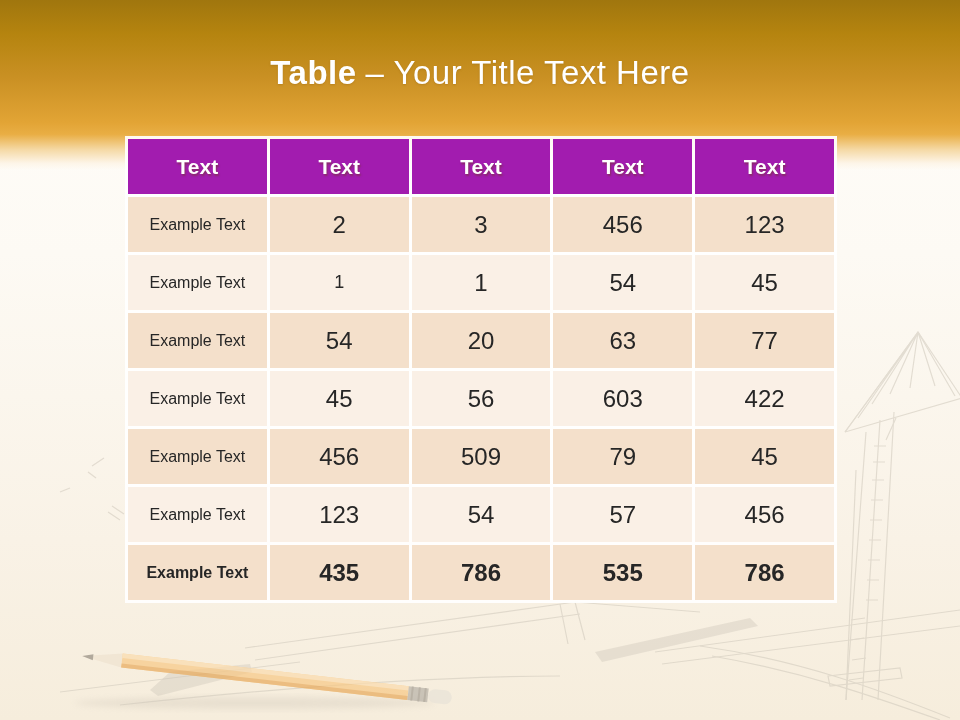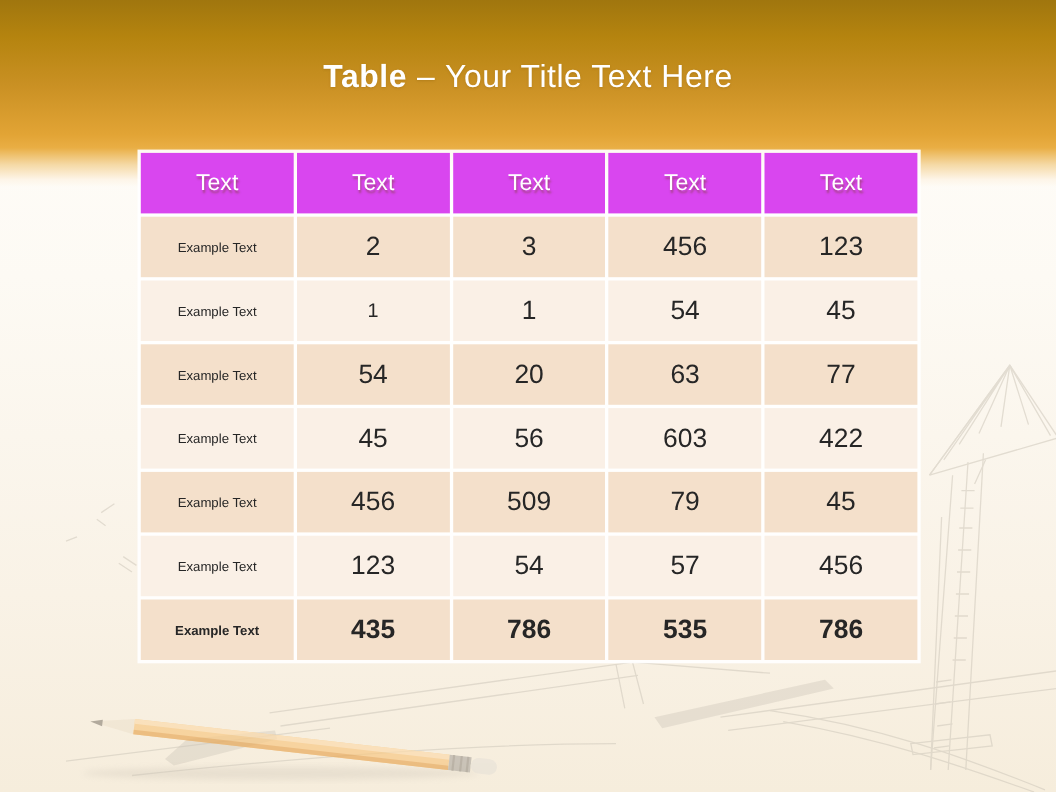--- a/index.html
+++ b/index.html
@@ -17,21 +17,21 @@
     background: linear-gradient(180deg,
       #a0760e 0%, #b5840f 20%, #c99023 45%, #e2a435 72%,
       #e9ae44 79%, #f5d9a5 88%, #fdf5e8 96%, rgba(255,255,255,0) 100%);
     z-index: 1;
   }
 
   .slide-title {
     position: absolute; left: 0; top: 54px; width: 960px;
     text-align: center;
     color: #ffffff;
-    font-size: 29px;
+    font-size: 33px;
     letter-spacing: 0.5px;
     z-index: 3;
     text-shadow: 0 1px 2px rgba(120,80,10,0.25);
     white-space: nowrap;
   }
   .title-bold { font-weight: bold; }
   .title-sep  { margin: 0 9px; }
 
   
   .sketch-layer {
@@ -57,31 +57,31 @@
     background: rgba(255,255,255,0.92);
   }
   .data-table th, .data-table td {
     text-align: center;
     vertical-align: middle;
     height: 55px;
     padding: 0 4px;
     overflow: hidden;
   }
   .data-table th {
-    background: #d946ef;
+    background: #a21caf;
     color: #ffffff;
     font-size: 21px;
-    font-weight: normal;
+    font-weight: bold;
     text-shadow: 1px 2px 2px rgba(105,65,10,0.45);
   }
   .data-table td {
     color: #262626;
     font-size: 24px;
   }
-  .data-table td.cell-label { font-size: 12px; }
+  .data-table td.cell-label { font-size: 16px; }
   .data-table td.cell-small { font-size: 18px; }
   tr.row-dark  td { background: #f4e0cb; }
   tr.row-light td { background: #faf0e6; }
   tr.row-bold  td { font-weight: bold; }
 </style>
 </head>
 <body>
 
 <svg class="sketch-layer" viewBox="0 0 960 720" fill="none">
   <g stroke="#cfc8bb" stroke-width="1.2" opacity="0.55">

